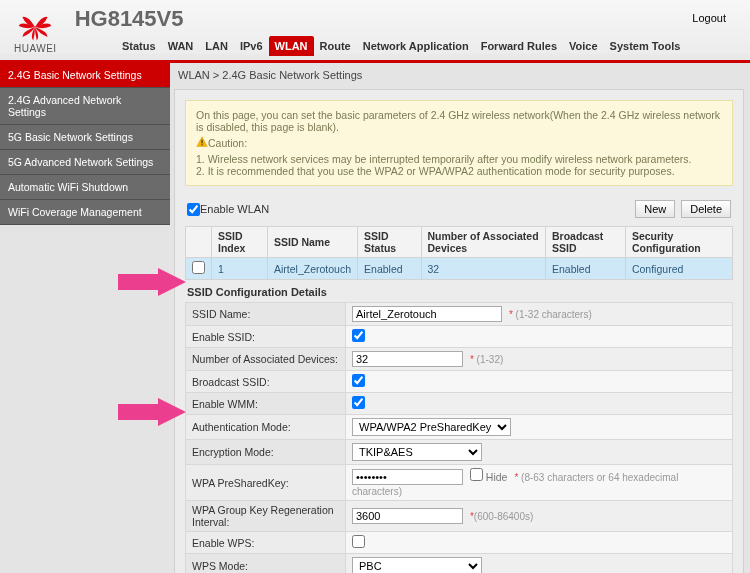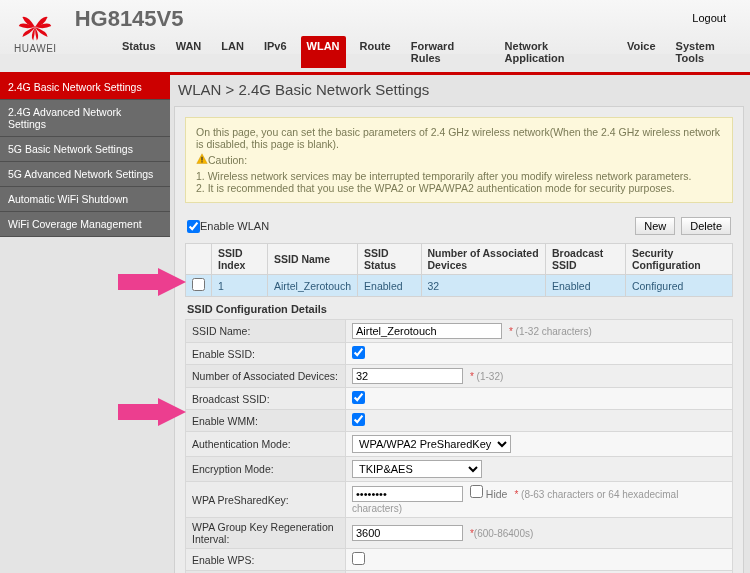--- a/index.html
+++ b/index.html
@@ -6,34 +6,34 @@
   body { width: 750px; height: 573px; background: #e9e9e9; font-size: 11px; color: #333; overflow: hidden; position: relative; }
 
   
   .header { display: flex; align-items: flex-end; padding: 6px 14px 0 14px; background: linear-gradient(#f7f7f7, #ececec); }
   .logo-area { display: flex; flex-direction: column; align-items: center; margin-right: 18px; }
   .logo { width: 36px; height: 28px; }
   .logo-text { font-size: 10px; color: #555; letter-spacing: 0.5px; margin-top: 2px; }
   .model { font-size: 22px; font-weight: bold; color: #666; flex: 0 0 auto; margin-bottom: 22px; margin-right: auto; }
   .logout { font-size: 11px; color: #000; margin-bottom: 30px; margin-right: 10px; cursor: pointer; }
 
-  .top-nav { display: flex; gap: 8px; padding: 0 0 4px 116px; margin-top: -18px; }
+  .top-nav { display: flex; padding: 0 0 4px 116px; margin-top: -18px; }
   .top-nav .item { font-size: 11px; font-weight: bold; color: #333; padding: 4px 6px; cursor: pointer; }
   .top-nav .item.active { background: #c00; color: #fff; border-radius: 2px 2px 0 0; text-align: center; }
   .red-bar { height: 3px; background: #c00; }
 
   
   .layout { display: flex; height: calc(100% - 60px); }
   .sidebar { width: 170px; background: #e4e4e4; display: flex; flex-direction: column; }
   .sidebar .sitem { background: #6b6b6b; color: #fff; font-size: 10.5px; padding: 6px 8px; border-bottom: 1px solid #4f4f4f; cursor: pointer; }
   .sidebar .sitem.active { background: #c00; }
   .sidebar .spacer { flex: 1; background: #e4e4e4; }
 
   .main { flex: 1; background: #e4e4e4; padding: 0 6px 6px 4px; overflow: hidden; }
-  .crumb { font-size: 15px; color: #444; padding: 6px 4px 8px 4px; }
+  .crumb { font-size: 11px; color: #444; padding: 6px 4px 8px 4px; }
   .panel { background: #ececec; border: 1px solid #d0d0d0; padding: 10px; }
   .notice { background: #fdf8dc; border: 1px solid #e6dfa8; padding: 8px 10px; font-size: 10.5px; color: #7a7a55; margin-bottom: 10px; }
   .notice .caution-line { display: flex; align-items: center; margin: 3px 0; }
   .caution-icon svg { width: 12px; height: 12px; }
 
   .toolbar { display: flex; align-items: center; padding: 4px 2px; }
   .toolbar label { display: flex; align-items: center; font-size: 11px; }
   .toolbar .spacer { flex: 1; }
   .btn { font-size: 11px; background: linear-gradient(#fff,#e6e6e6); border: 1px solid #b8b8b8; padding: 2px 8px; cursor: pointer; }
 
@@ -85,22 +85,22 @@
   <div class="logout">Logout</div>
 </div>
 
 <div class="top-nav" id="topnav">
     <div class="item">Status</div>
     <div class="item">WAN</div>
     <div class="item">LAN</div>
     <div class="item">IPv6</div>
     <div class="item active">WLAN</div>
     <div class="item">Route</div>
+    <div class="item">Network Application</div>
     <div class="item">Forward Rules</div>
-    <div class="item">Network Application</div>
     <div class="item">Voice</div>
     <div class="item">System Tools</div>
   </div>
 <div class="red-bar"></div>
 
 <div class="layout">
   <div class="sidebar" id="sidebar">
       <div class="sitem active">2.4G Basic Network Settings</div>
       <div class="sitem">2.4G Advanced Network Settings</div>
       <div class="sitem">5G Basic Network Settings</div>

